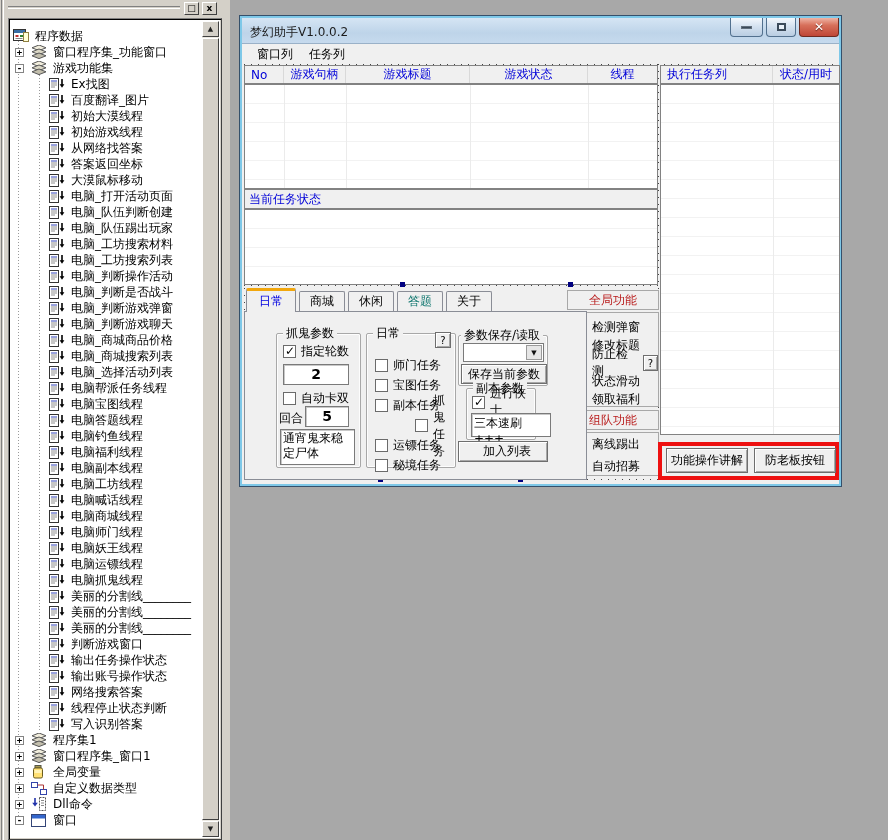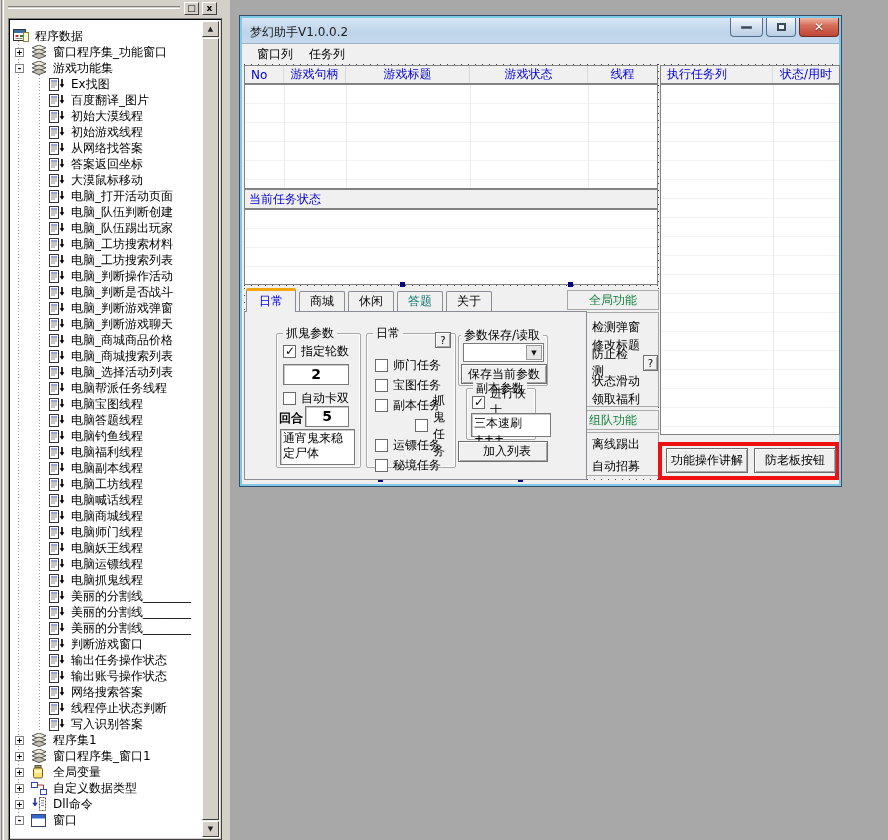--- a/index.html
+++ b/index.html
@@ -85,21 +85,21 @@
   .tab.active { height:24px; border-top:3px solid #f2a70d; color:#0000e0; position:relative; z-index:3;
     margin-bottom:-1px; padding:0 12px; }
   .tab.disabled { color:#0f766e; }
   .tabpanel { position:absolute; left:2px; top:293px; width:343px; height:169px;
     background:#f0f0f0; border:1px solid #8a8d96; z-index:1; }
 
   
   .grp { position:absolute; border:1px solid #a8a8a8; border-radius:2px;
     box-shadow:inset 0 0 0 1px #fdfdfd; }
   .grp-label { position:absolute; top:-8px; left:6px; background:#f0f0f0; padding:0 3px; line-height:14px; }
-  .blue-hd { position:absolute; border:1px solid #a8a8a8; color:#15803d; background:#f0f0f0;
+  .blue-hd { position:absolute; border:1px solid #a8a8a8; color:#b91c1c; background:#f0f0f0;
     display:flex; align-items:center; justify-content:center; }
   .blue-bd { position:absolute; border:1px solid #a8a8a8; background:#f0f0f0; }
 
   
   .cb-row { display:flex; align-items:center; gap:5px; height:18px; }
   .cb { flex:none; width:13px; height:13px; background:#fff; border:1px solid #6b6b6b; position:relative; }
   .cb.checked::after { content:"✓"; position:absolute; left:1px; top:-2px; font-size:12px;
     font-weight:bold; color:#000; }
   .tfield { position:absolute; background:#fff; border:1px solid #7a7a7a;
     box-shadow:inset 1px 1px 0 #c8c8c8; }
@@ -893,21 +893,21 @@
         <span class="grp-label">抓鬼参数</span>
         <div class="cb-row" style="position:absolute;left:6px;top:8px;">
           <span class="cb checked"></span>
           <span>指定轮数</span>
         </div>
         <div class="tfield num" style="left:6px;top:30px;width:66px;height:21px;line-height:19px;">2</div>
         <div class="cb-row" style="position:absolute;left:6px;top:55px;">
           <span class="cb"></span>
           <span>自动卡双</span>
         </div>
-        <span style="position:absolute;left:2px;top:76px;font-weight:bold;">回合</span>
+        <span style="position:absolute;left:2px;top:76px;">回合</span>
         <div class="tfield num" style="left:28px;top:72px;width:44px;height:21px;line-height:19px;">5</div>
         <div class="tfield" style="left:3px;top:95px;width:75px;height:36px;line-height:15px;padding:1px 2px;overflow:hidden;">通宵鬼来稳定尸体++++</div>
       </div>
 
       <div class="grp" style="left:121px;top:21px;width:90px;height:135px;">
         <span class="grp-label">日常</span>
         <div class="qbtn" style="position:absolute;right:4px;top:-2px;">?</div>
         <div id="daily-tasks" style="position:absolute;left:8px;top:22px;right:2px;display:flex;flex-direction:column;gap:1px;">
             <div class="cb-row" style="height: 19px;">
               <span class="cb"></span>

